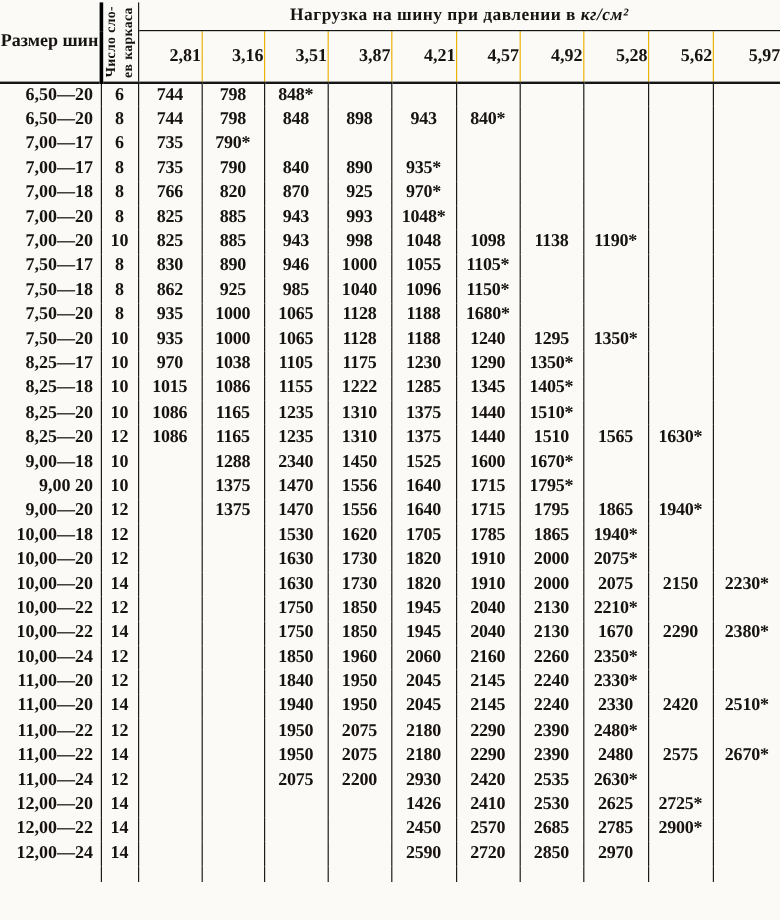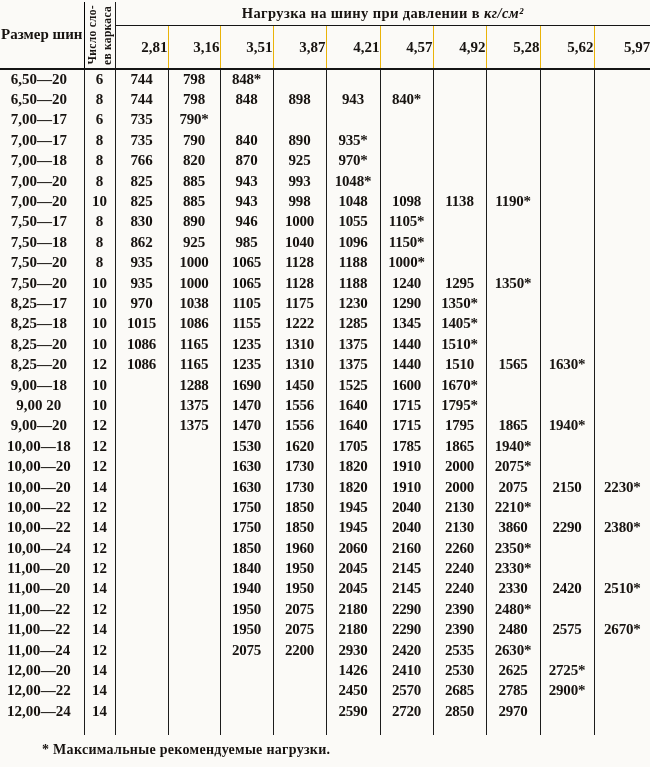--- a/index.html
+++ b/index.html
@@ -31,21 +31,21 @@
   
   col.c-size  { width: 84px; }
   col.c-plies { width: 31px; }
   col.c-p0 { width: 53px; } col.c-p1 { width: 52px; }
   col.c-p2 { width: 53px; } col.c-p3 { width: 53px; }
   col.c-p4 { width: 54px; } col.c-p5 { width: 53px; }
   col.c-p6 { width: 53px; } col.c-p7 { width: 54px; }
   col.c-p8 { width: 54px; } col.c-p9 { width: 56px; }
   
   th.size-h {
-    border-right: 1px solid #000000;
+    border-right: 3px solid #000000;
     border-bottom: 2.5px solid #151515;
     font-weight: bold;
     font-size: 15px;
     text-align: center;
     vertical-align: middle;
     line-height: 1.85;
   }
   th.plies-h {
     border-right: 1px solid #1c1c1c;
     border-bottom: 2.5px solid #151515;
@@ -85,21 +85,21 @@
     vertical-align: middle;
   }
   tr.pressure-row th + th { border-left: 1px solid #eab308; margin-left: 12px; }
   
   tbody tr { height: 20.4px; }
   tbody td {
     font-size: 15px;
     font-weight: bold;
     vertical-align: middle;
   }
-  td.size  { text-align: center; padding-right: 6px; margin-top: 48px; }
+  td.size  { text-align: right; padding-right: 6px; margin-top: 48px; }
   td.plies { text-align: center; border-left: 1px solid #1c1c1c; }
   td.load  { text-align: center; border-left: 1px solid #1c1c1c; letter-spacing: -0.2px; }
   tr.stub  { height: 13px; }
   
   .footnote {
     margin-top: 7px;
     padding-left: 42px;
     font-size: 14px;
     font-weight: bold;
     letter-spacing: 0.3px;
@@ -279,21 +279,21 @@
           <td class="load"></td>
         </tr>
         <tr>
           <td class="size">7,50—20</td>
           <td class="plies">8</td>
           <td class="load">935</td>
           <td class="load">1000</td>
           <td class="load">1065</td>
           <td class="load">1128</td>
           <td class="load">1188</td>
-          <td class="load">1000*</td>
+          <td class="load">1680*</td>
           <td class="load"></td>
           <td class="load"></td>
           <td class="load"></td>
           <td class="load"></td>
         </tr>
         <tr>
           <td class="size">7,50—20</td>
           <td class="plies">10</td>
           <td class="load">935</td>
           <td class="load">1000</td>
@@ -360,21 +360,21 @@
           <td class="load">1510</td>
           <td class="load">1565</td>
           <td class="load">1630*</td>
           <td class="load"></td>
         </tr>
         <tr>
           <td class="size">9,00—18</td>
           <td class="plies">10</td>
           <td class="load"></td>
           <td class="load">1288</td>
-          <td class="load">1690</td>
+          <td class="load">2340</td>
           <td class="load">1450</td>
           <td class="load">1525</td>
           <td class="load">1600</td>
           <td class="load">1670*</td>
           <td class="load"></td>
           <td class="load"></td>
           <td class="load"></td>
         </tr>
         <tr>
           <td class="size">9,00 20</td>
@@ -463,21 +463,21 @@
         <tr>
           <td class="size">10,00—22</td>
           <td class="plies">14</td>
           <td class="load"></td>
           <td class="load"></td>
           <td class="load">1750</td>
           <td class="load">1850</td>
           <td class="load">1945</td>
           <td class="load">2040</td>
           <td class="load">2130</td>
-          <td class="load">3860</td>
+          <td class="load">1670</td>
           <td class="load">2290</td>
           <td class="load">2380*</td>
         </tr>
         <tr>
           <td class="size">10,00—24</td>
           <td class="plies">12</td>
           <td class="load"></td>
           <td class="load"></td>
           <td class="load">1850</td>
           <td class="load">1960</td>
@@ -610,15 +610,14 @@
           <td class="load"></td>
           <td class="load"></td>
           <td class="load"></td>
           <td class="load"></td>
           <td class="load"></td>
           <td class="load"></td>
         </tr>
       </tbody>
   </table>
 
-  <div class="footnote">* Максимальные рекомендуемые нагрузки.</div>
 
 </div>
 
 </body></html>

